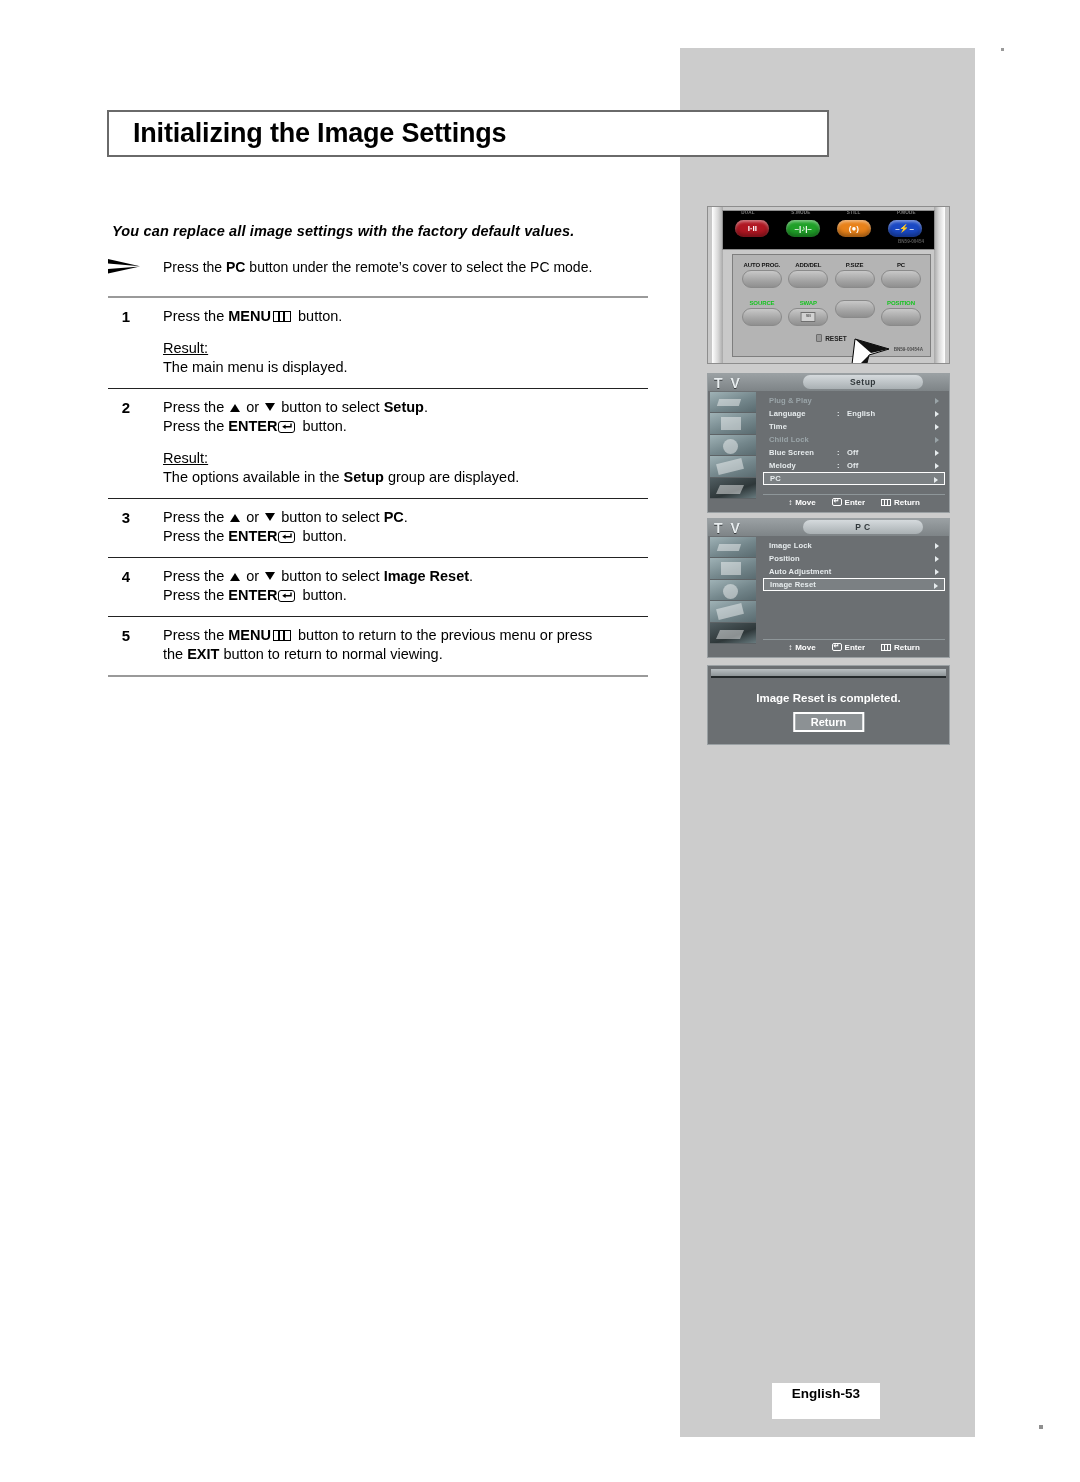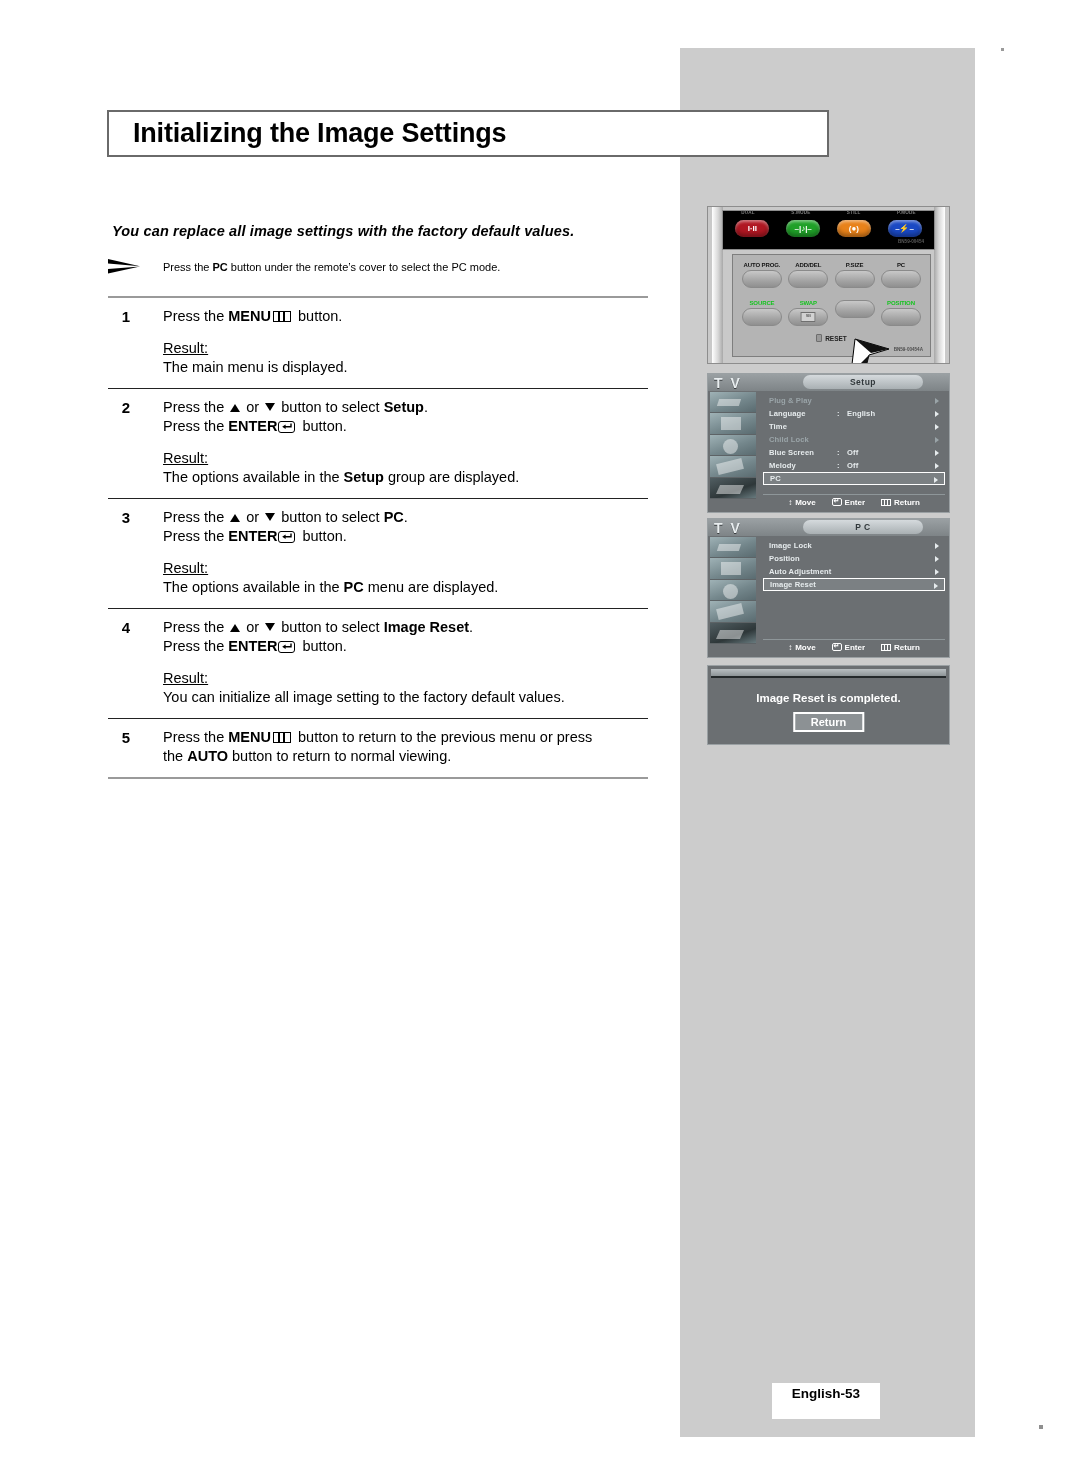--- a/index.html
+++ b/index.html
@@ -60,21 +60,21 @@
     font-style: italic;
     letter-spacing: 0.15px;
   }
 
   
   .bullet-note {
     position: absolute;
     left: 108px;
     top: 258px;
     width: 540px;
-    font-size: 11px;
+    font-size: 14px;
   }
   .bullet-note .arrow-glyph {
     position: absolute;
     left: 0px;
     top: 1px;
     width: 34px;
     height: 16px;
   }
   .bullet-note .bullet-text {
     display: block;
@@ -555,49 +555,43 @@
   <div class="rule dark"></div>
 
   <div class="step">
     <div class="num">3</div>
     <div class="body">
       <span class="action"><span>Press the </span><span class="tri-up"></span><span> or </span><span class="tri-dn"></span><span> button to select </span><b>PC</b><span>.</span></span>
       <span class="action"><span>Press the </span><b>ENTER</b><span class="icon-enter"><svg width="14" height="10" viewBox="0 0 14 10">
               <path d="M11 1.6v3.2H4.4" stroke="#000" stroke-width="1.4" fill="none"></path>
               <polygon points="5.6,2.6 5.6,7 2.2,4.8" fill="#000"></polygon>
             </svg></span><span> button.</span></span>
-      <span class="result-row">
-        <span class="rlabel">Result:</span><span class="rtext"><span>The options available in the </span><b>PC</b><span> menu are displayed.</span></span>
-      </span>
     </div>
   </div>
 
   <div class="rule dark"></div>
 
   <div class="step">
     <div class="num">4</div>
     <div class="body">
       <span class="action"><span>Press the </span><span class="tri-up"></span><span> or </span><span class="tri-dn"></span><span> button to select </span><b>Image Reset</b><span>.</span></span>
       <span class="action"><span>Press the </span><b>ENTER</b><span class="icon-enter"><svg width="14" height="10" viewBox="0 0 14 10">
               <path d="M11 1.6v3.2H4.4" stroke="#000" stroke-width="1.4" fill="none"></path>
               <polygon points="5.6,2.6 5.6,7 2.2,4.8" fill="#000"></polygon>
             </svg></span><span> button.</span></span>
-      <span class="result-row">
-        <span class="rlabel">Result:</span><span class="rtext">You can initialize all image setting to the factory default values.</span>
-      </span>
     </div>
   </div>
 
   <div class="rule dark"></div>
 
   <div class="step">
     <div class="num">5</div>
     <div class="body">
       <span class="action"><span>Press the </span><b>MENU</b><span class="icon-menu"></span><span> button to return to the previous menu or press</span></span>
-      <span class="action"><span>the </span><b>AUTO</b><span> button to return to normal viewing.</span></span>
+      <span class="action"><span>the </span><b>EXIT</b><span> button to return to normal viewing.</span></span>
     </div>
   </div>
 
   <div class="rule"></div>
 </div>
 
 <div class="remote">
   <div class="side-rail left"></div>
   <div class="side-rail right"></div>
 

